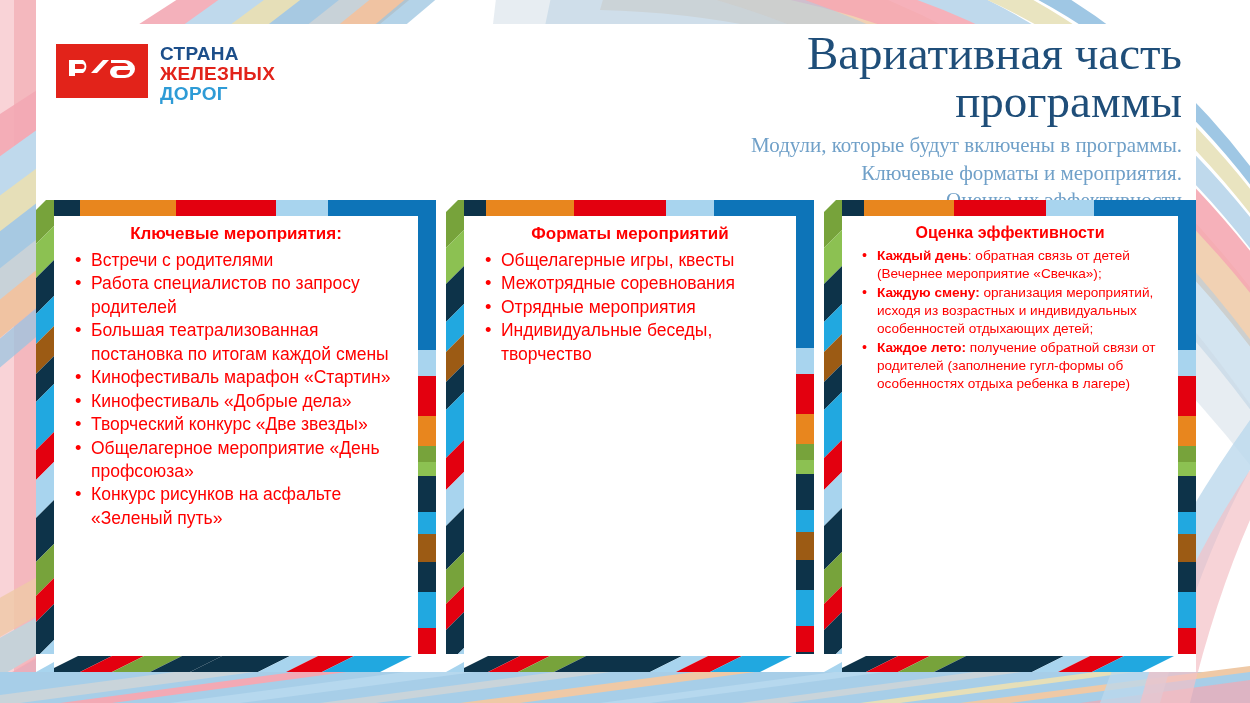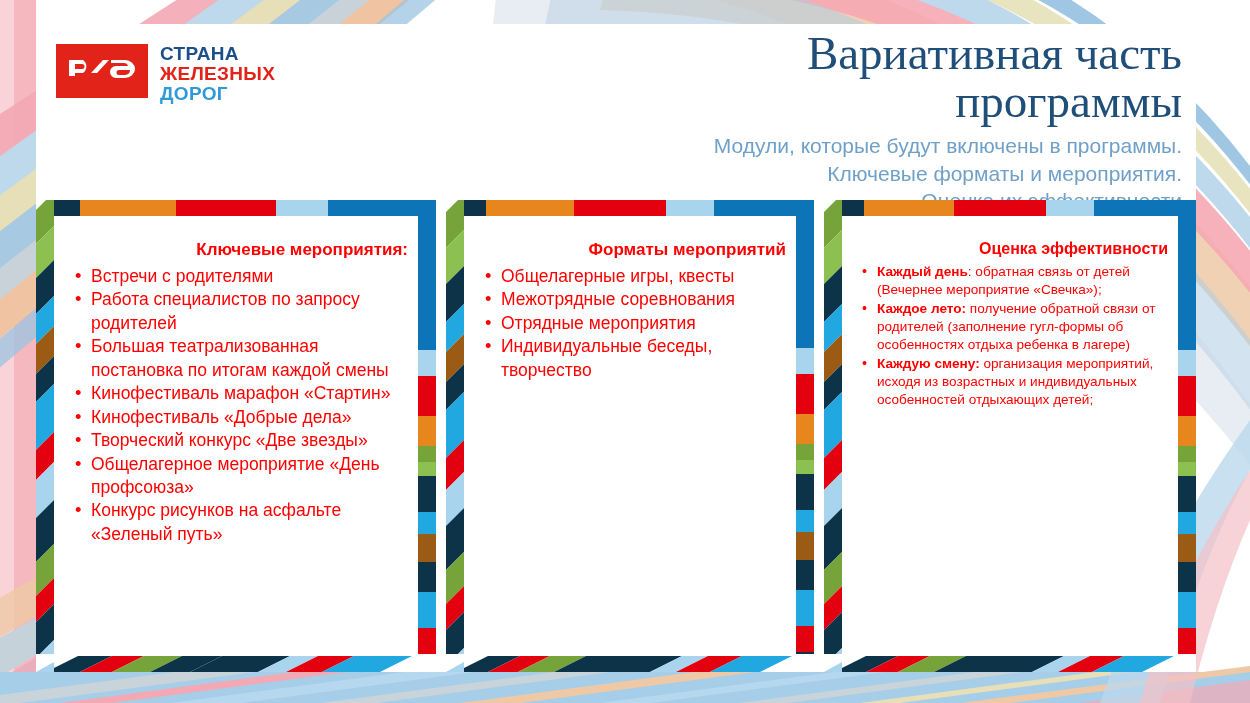--- a/index.html
+++ b/index.html
@@ -50,21 +50,21 @@
     text-align:right;
     font-family:"Liberation Serif", serif;
     font-size:47px;line-height:1.02;
     color:#1F4E79;
     letter-spacing:0px;
     z-index:7;
   }
   .subtitle{
     position:absolute;right:14px;top:108px;width:590px;
     text-align:right;
-    font-family:Liberation Sans, sans-serif;
+    font-family:Liberation Serif, serif;
     font-size:21px;line-height:1.32;
     color:#70A0C8;
     z-index:6;
   }
   .subtitle div{white-space:nowrap;}
 
   
   .cards{position:absolute;left:0;top:0;width:1250px;height:703px;z-index:8;}
   .card{
     position:absolute;
@@ -81,24 +81,24 @@
   .card-inner{
     position:absolute;
     left:18px;right:18px;top:16px;bottom:16px;
     background:#ffffff;
     padding:8px 10px 6px 10px;
     box-sizing:border-box;
     overflow:hidden;
   }
 
   .card-title{
-    text-align:right;
+    text-align:center;
     font-weight:bold;
     color:#FF0000;
-    margin:16px 0 3px 0;
+    margin:0 0 3px 0;
   }
   .c1 .card-title{font-size:17px;}
   .c2 .card-title{font-size:17px;}
   .c3 .card-title{font-size:16px;}
 
   ul.bullets{list-style:none;margin:5px;padding:0;}
   ul.bullets li{
     position:relative;
     color:#FF0000;
     padding-left:22px;
@@ -417,20 +417,20 @@
             <path d="M234 472 L270 454 L304 454 L268 472 Z" fill="#E3000F"></path>
             <path d="M268 472 L304 454 L354 454 L318 472 Z" fill="#21A8E0"></path>
             <path d="M0 472 L18 462 L18 472 Z" fill="#A8D4EE"></path>
           </g>
         </svg>
       </div>
       <div class="card-inner">
         <div class="card-title">Оценка эффективности</div>
         <ul class="bullets">
           <li><span class="lead">Каждый день</span><span>: обратная связь от детей (Вечернее мероприятие «Свечка»);</span></li>
+          <li><span class="lead">Каждую смену:</span><span> организация мероприятий, исходя из возрастных и индивидуальных особенностей отдыхающих детей;</span></li>
           <li><span class="lead">Каждое лето:</span><span> получение обратной связи от родителей (заполнение гугл-формы об особенностях отдыха ребенка в лагере)</span></li>
-          <li><span class="lead">Каждую смену:</span><span> организация мероприятий, исходя из возрастных и индивидуальных особенностей отдыхающих детей;</span></li>
         </ul>
       </div>
     </div>
 
   </div>
 </div>
 
 </body></html>

